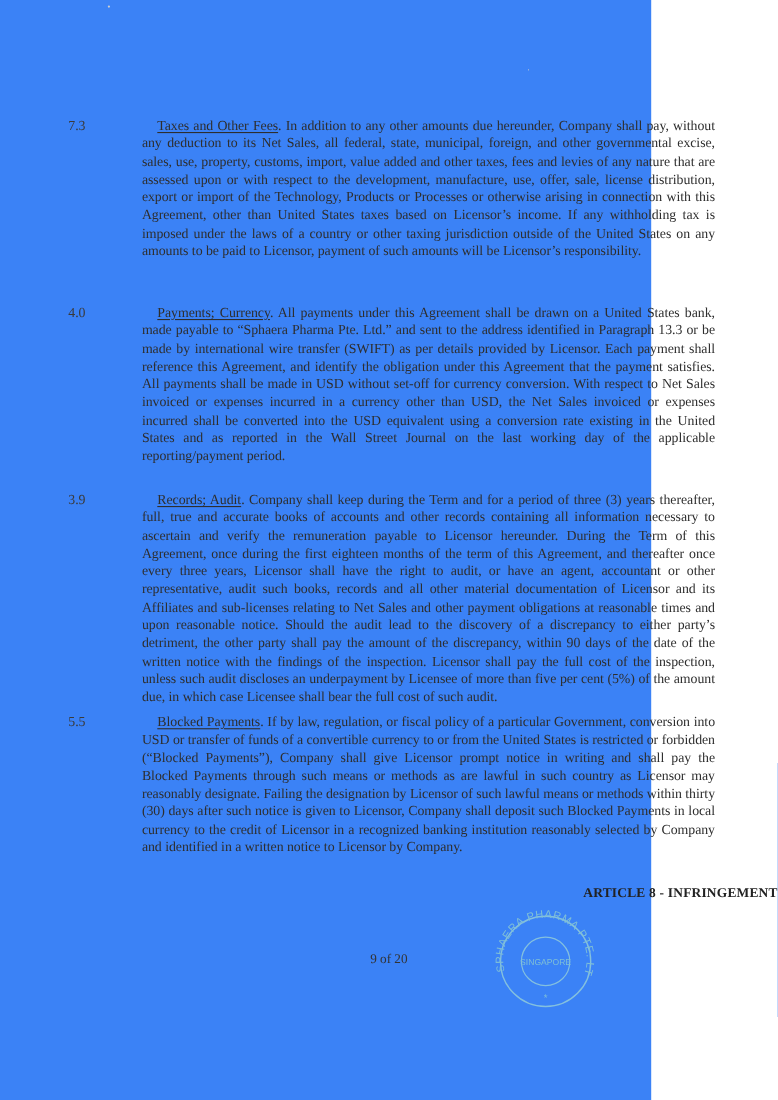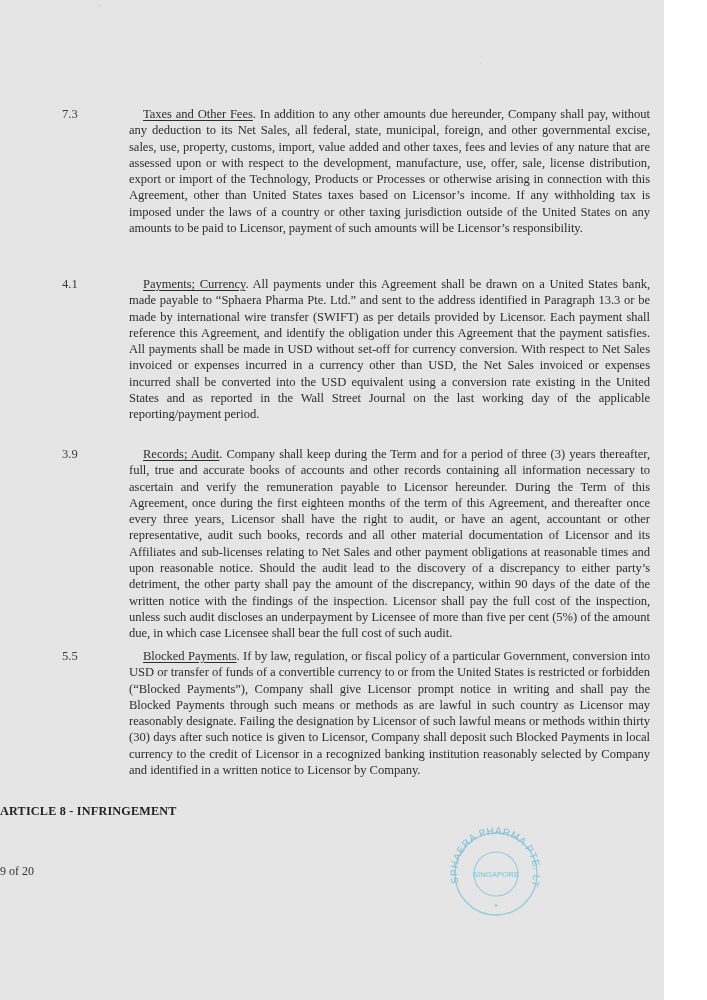--- a/index.html
+++ b/index.html
@@ -1,57 +1,57 @@
 <!DOCTYPE html>
 <html><head>
 <meta charset="utf-8">
 <style>
   html, body { margin: 0; padding: 0; }
   body {
     width: 707px; height: 1000px; background: #ffffff; position: relative; overflow: hidden;
     font-family: "Liberation Serif", "DejaVu Serif", serif; color: #2b2b2b;
   }
-  .page { position: absolute; left: 0; top: 0; width: 664px; height: 1000px; background: #e5e5e5; }
+  .page { position: absolute; left: 0; top: 0; width: 592px; height: 1000px; background: #3b82f6; }
   .section { position: absolute; left: 62px; width: 588px; }
   .num { position: absolute; left: 0; top: 0; font-size: 12.6px; line-height: 16.3px; color: #3a3a3a; }
   .body {
     position: absolute; left: 67px; width: 521px; font-size: 12.6px; line-height: 16.3px;
     text-align: justify; color: #2e2e2e; letter-spacing: -0.05px;
   }
   .heading { text-decoration: underline; text-underline-offset: 2px; margin-left: 14px; }
   #s73 { top: 106px; }
   #s74 { top: 276px; }
   #s75 { top: 446px; }
   #s76 { top: 648px; }
   .article-title {
-    position: absolute; top: 804px; left: 0; width: 707px; text-align: left;
+    position: absolute; top: 804px; left: 0; width: 707px; text-align: right;
     font-weight: bold; font-size: 12.2px; letter-spacing: 0.2px; color: #222;
   }
   .page-num {
-    position: absolute; top: 864px; left: 0; width: 707px; text-align: left;
+    position: absolute; top: 864px; left: 0; width: 707px; text-align: center;
     font-size: 12px; color: #333;
   }
   .stamp { position: absolute; left: 446px; top: 826px; width: 100px; height: 92px; }
   .speck { position: absolute; width: 2px; height: 2px; background: #cfcfcf; border-radius: 1px; }
 </style>
 </head>
 <body>
 
 <div class="page">
 
   <span class="speck" style="left:98px;top:5px;"></span>
   <span class="speck" style="left:480px;top:63px;width:1px;height:1px;"></span>
 
   <div class="section" id="s73">
     <div class="num">7.3</div>
     <div class="body"><span class="heading">Taxes and Other Fees</span><span>.  In addition to any other amounts due hereunder, Company shall pay, without any deduction to its Net Sales, all federal, state, municipal, foreign, and other governmental excise, sales, use, property, customs, import, value added and other taxes, fees and levies of any nature that are assessed upon or with respect to the development, manufacture, use, offer, sale, license distribution, export or import of the Technology, Products or Processes or otherwise arising in connection with this Agreement, other than United States taxes based on Licensor’s income. If any withholding tax is imposed under the laws of a country or other taxing jurisdiction outside of the United States on any amounts to be paid to Licensor, payment of such amounts will be Licensor’s responsibility.</span></div>
   </div>
 
   <div class="section" id="s74">
-    <div class="num">4.1</div>
+    <div class="num">4.0</div>
     <div class="body"><span class="heading">Payments; Currency</span><span>.  All payments under this Agreement shall be drawn on a United States bank, made payable to “Sphaera Pharma Pte. Ltd.” and sent to the address identified in Paragraph 13.3 or be made by international wire transfer (SWIFT) as per details provided by Licensor. Each payment shall reference this Agreement, and identify the obligation under this Agreement that the payment satisfies. All payments shall be made in USD without set-off for currency conversion. With respect to Net Sales invoiced or expenses incurred in a currency other than USD, the Net Sales invoiced or expenses incurred shall be converted into the USD equivalent using a conversion rate existing in the United States and as reported in the Wall Street Journal on the last working day of the applicable reporting/payment period.</span></div>
   </div>
 
   <div class="section" id="s75">
     <div class="num">3.9</div>
     <div class="body"><span class="heading">Records; Audit</span><span>. Company shall keep during the Term and for a period of three (3) years thereafter, full, true and accurate books of accounts and other records containing all information necessary to ascertain and verify the remuneration payable to Licensor hereunder. During the Term of this Agreement, once during the first eighteen months of the term of this Agreement, and thereafter once every three years, Licensor shall have the right to audit, or have an agent, accountant or other representative, audit such books, records and all other material documentation of Licensor and its Affiliates and sub-licenses relating to Net Sales and other payment obligations at reasonable times and upon reasonable notice. Should the audit lead to the discovery of a discrepancy to either party’s detriment, the other party shall pay the amount of the discrepancy, within 90 days of the date of the written notice with the findings of the inspection. Licensor shall pay the full cost of the inspection, unless such audit discloses an underpayment by Licensee of more than five per cent (5%) of the amount due, in which case Licensee shall bear the full cost of such audit.</span></div>
   </div>
 
   <div class="section" id="s76">
     <div class="num">5.5</div>

